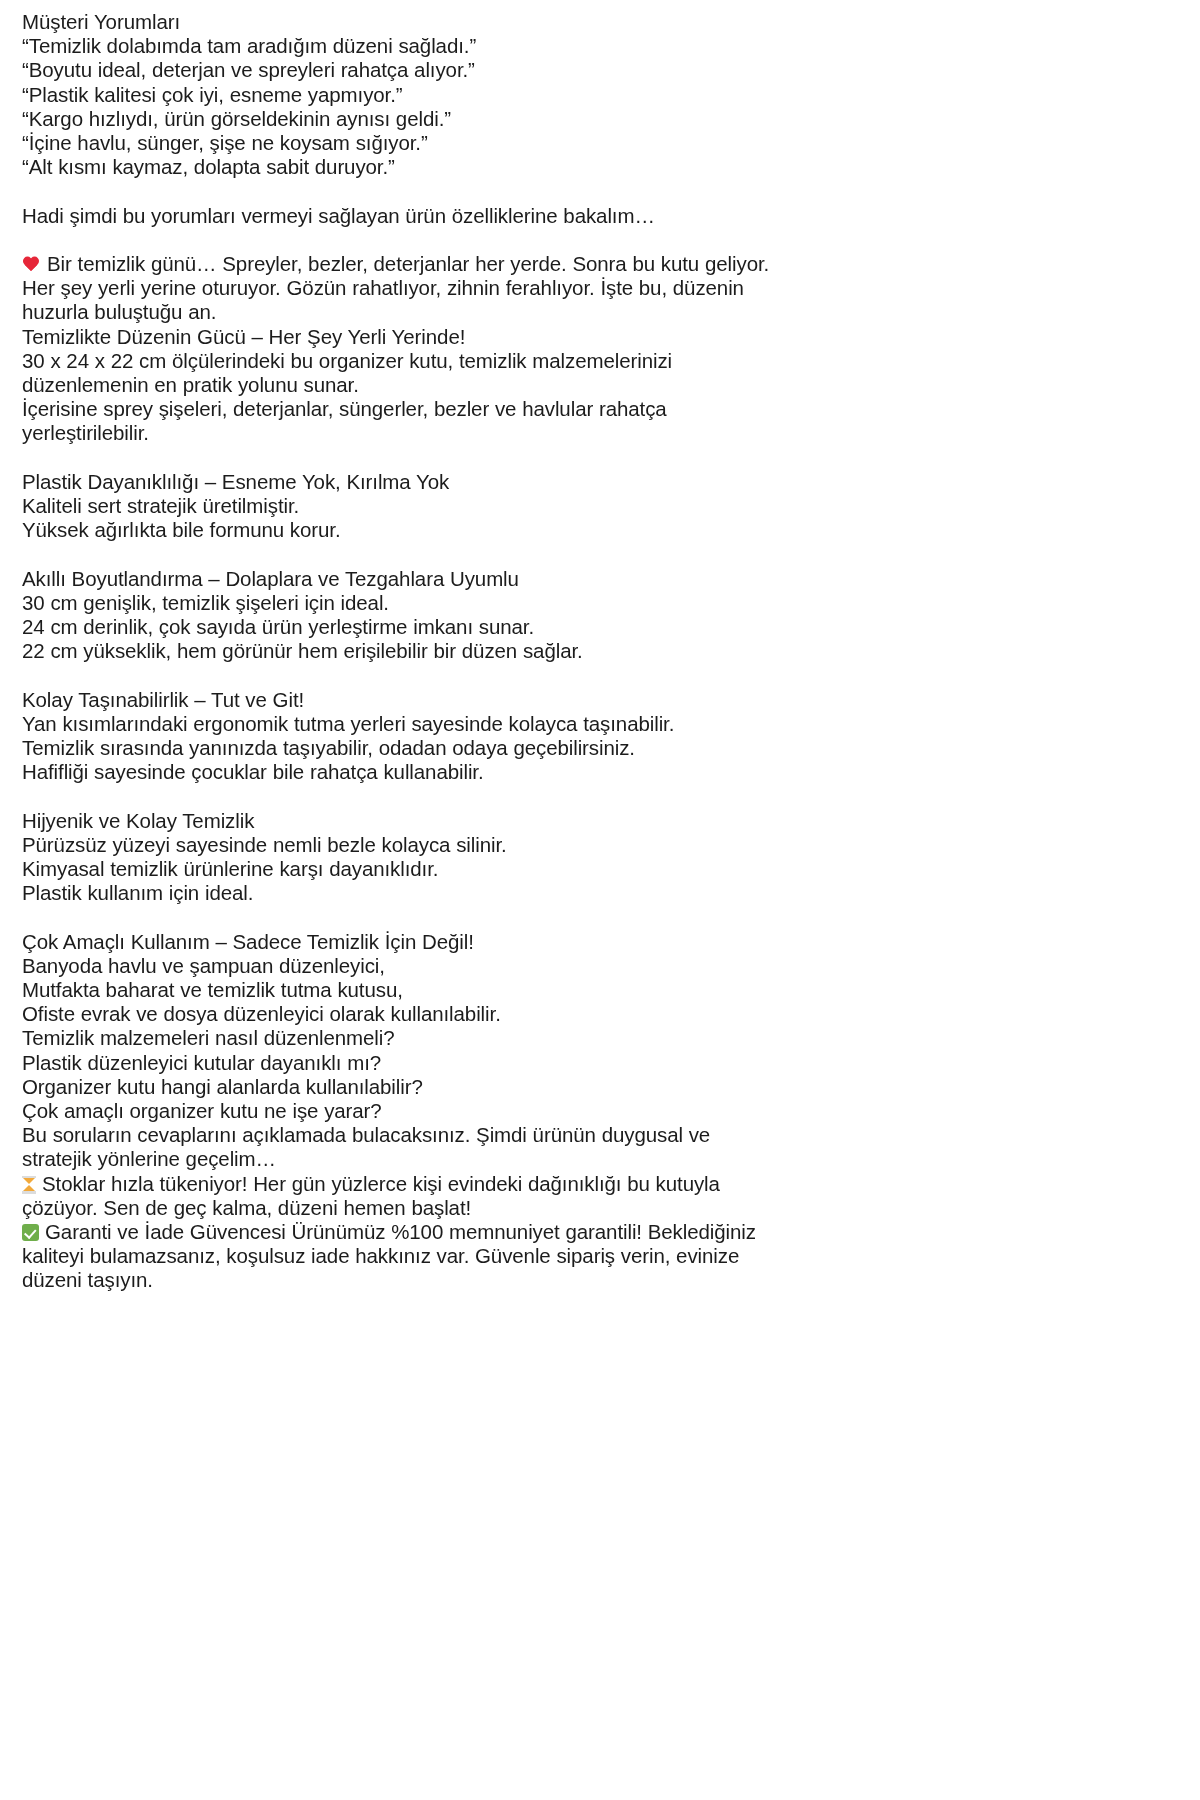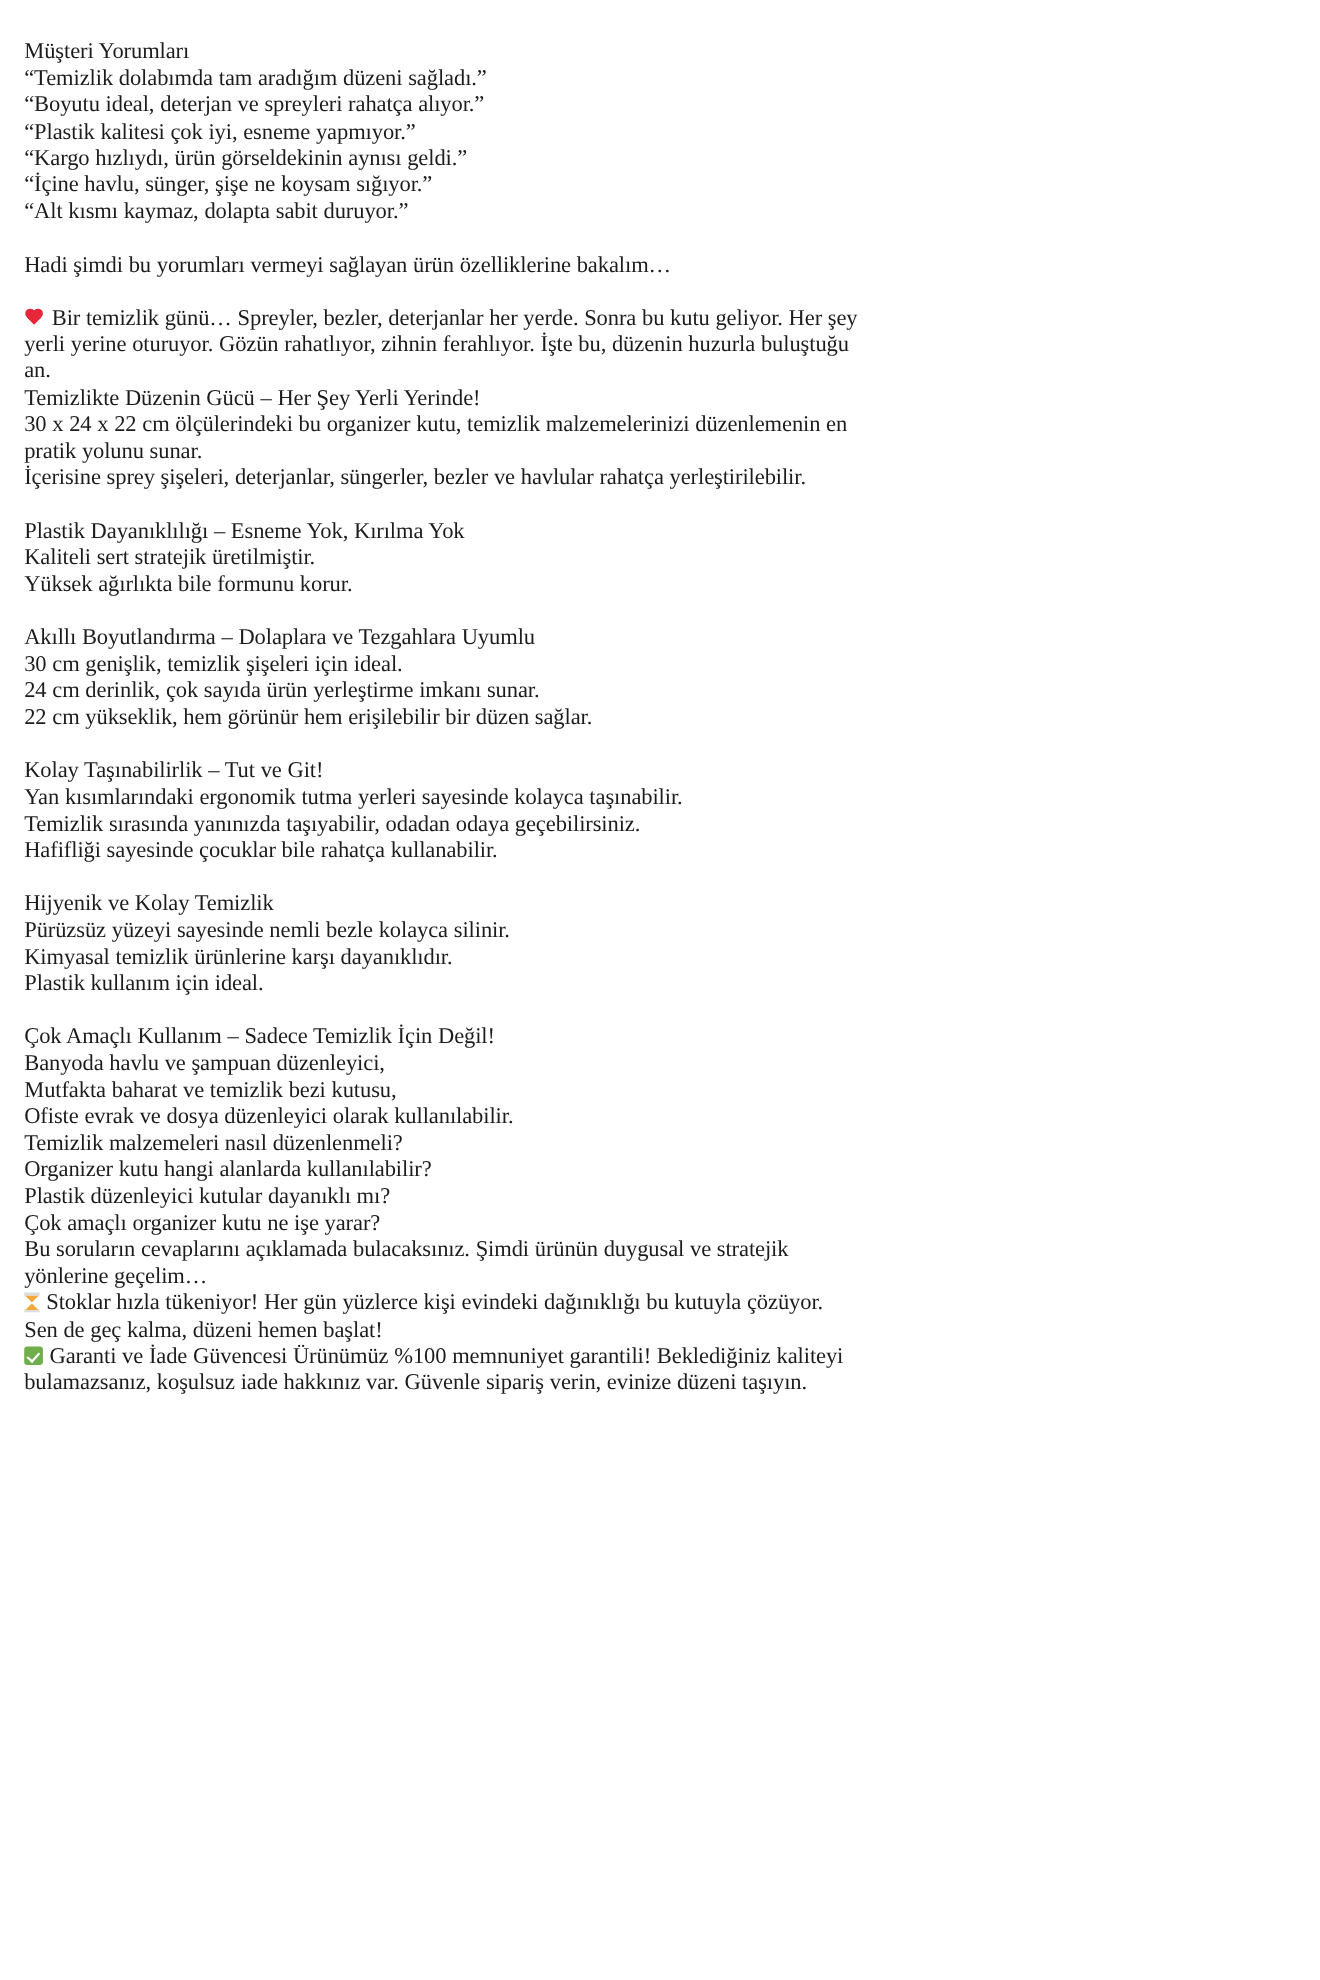--- a/index.html
+++ b/index.html
@@ -11,23 +11,22 @@
     width: 1200px;
     height: 1800px;
     font-family: "Liberation Sans", sans-serif;
     color: #1a1a1a;
     overflow: hidden;
   }
   .page {
     box-sizing: border-box;
     width: 976px;
     height: 1800px;
-    padding: 35px 195px 0 22px;
+    padding: 10px 195px 0 22px;
     background: #ffffff;
-    font-family: Liberation Serif, serif;
   }
   .doc {
     font-size: 20.5px;
     line-height: 24.2px;
     color: #1c1c1c;
     letter-spacing: -0.1px;
     word-spacing: 0.2px;
   }
   .para {
     margin: 0;
@@ -217,25 +216,25 @@
 
     <div class="para line">Hijyenik ve Kolay Temizlik</div>
     <div class="para line">Pürüzsüz yüzeyi sayesinde nemli bezle kolayca silinir.</div>
     <div class="para line">Kimyasal temizlik ürünlerine karşı dayanıklıdır.</div>
     <div class="para line">Plastik kullanım için ideal.</div>
 
     <div class="blank"></div>
 
     <div class="para line">Çok Amaçlı Kullanım – Sadece Temizlik İçin Değil!</div>
     <div class="para line">Banyoda havlu ve şampuan düzenleyici,</div>
-    <div class="para line">Mutfakta baharat ve temizlik bezi kutusu,</div>
+    <div class="para line">Mutfakta baharat ve temizlik tutma kutusu,</div>
     <div class="para line">Ofiste evrak ve dosya düzenleyici olarak kullanılabilir.</div>
     <div class="para line">Temizlik malzemeleri nasıl düzenlenmeli?</div>
+    <div class="para line">Plastik düzenleyici kutular dayanıklı mı?</div>
     <div class="para line">Organizer kutu hangi alanlarda kullanılabilir?</div>
-    <div class="para line">Plastik düzenleyici kutular dayanıklı mı?</div>
     <div class="para line">Çok amaçlı organizer kutu ne işe yarar?</div>
     <div class="para line">Bu soruların cevaplarını açıklamada bulacaksınız. Şimdi ürünün duygusal ve stratejik yönlerine geçelim…</div>
 
     <div class="para"><span class="ico-hour"><span class="ico-hour-body"></span><span class="ico-hour-body2"></span></span><span>Stoklar hızla tükeniyor! Her gün yüzlerce kişi evindeki dağınıklığı bu kutuyla çözüyor. Sen de geç kalma, düzeni hemen başlat!</span></div>
 
     <div class="para"><span class="ico-check"></span><span>Garanti ve İade Güvencesi Ürünümüz %100 memnuniyet garantili! Beklediğiniz kaliteyi bulamazsanız, koşulsuz iade hakkınız var. Güvenle sipariş verin, evinize düzeni taşıyın.</span></div>
 
   </div>
 </div>
 

